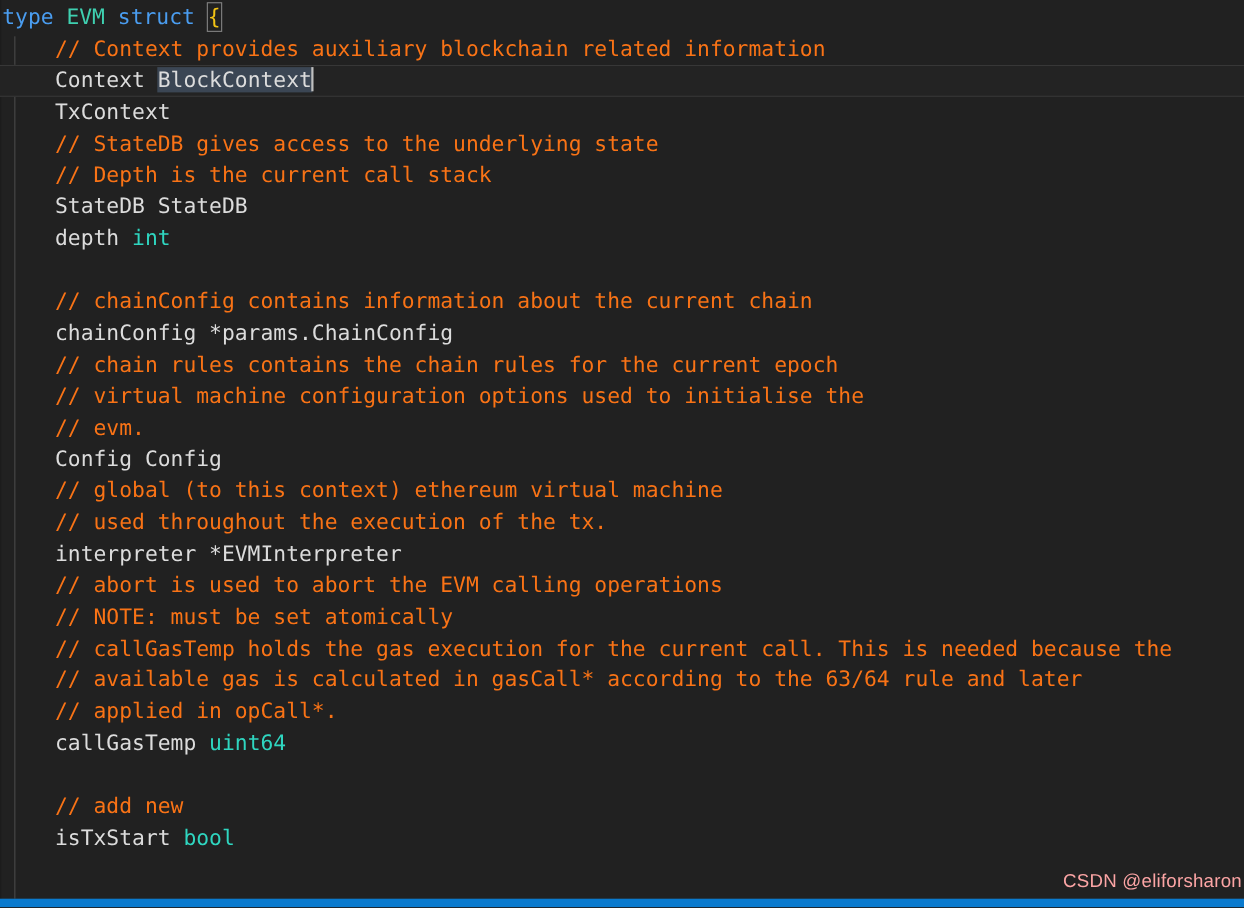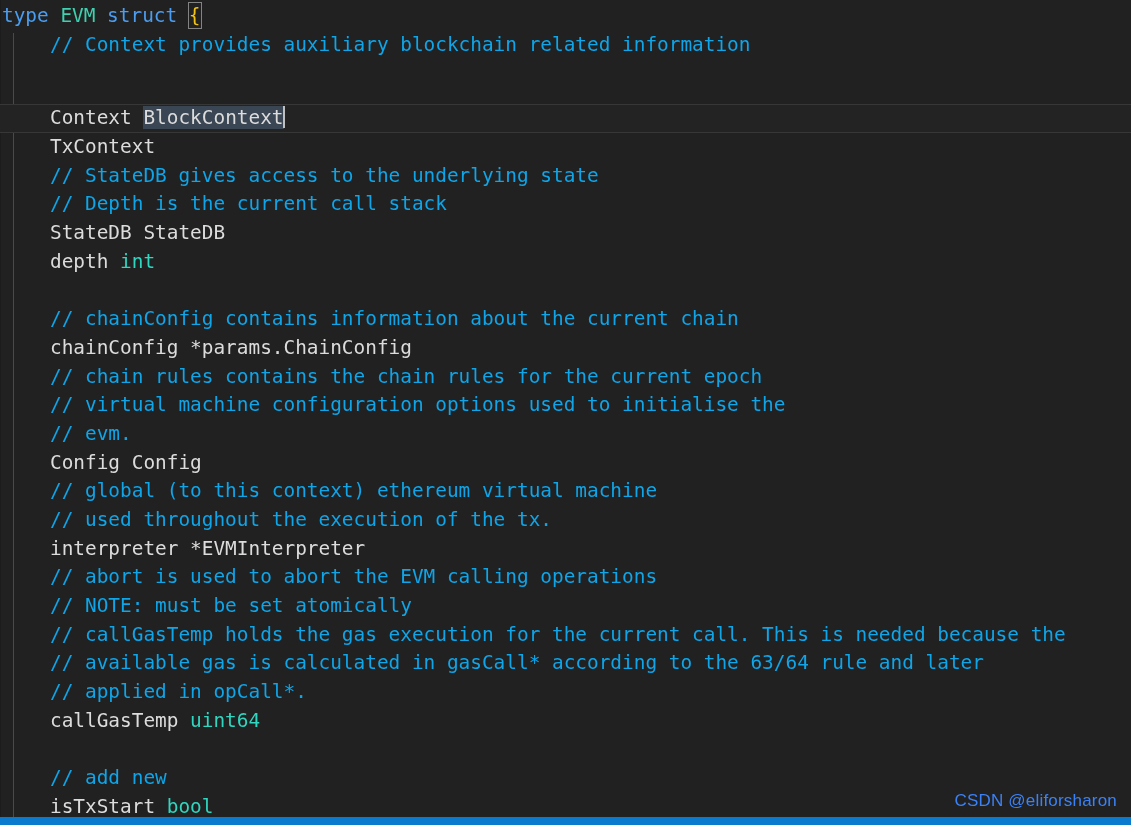--- a/index.html
+++ b/index.html
@@ -56,29 +56,28 @@
     padding-left: 2px;
     box-sizing: border-box;
   }
 
   .code-line.current {
     background: #232323;
     border-top: 1px solid #373737;
     border-bottom: 1px solid #373737;
     height: 28.7px;
     line-height: 26.7px;
-    margin-top: 45px;
   }
 
   
   .tok-kw      { color: #4a9df0; }
   .tok-type    { color: #3fd0b0; }
   .tok-builtin { color: #2fd6c0; }
   .tok-plain   { color: #dcdcdc; }
-  .tok-comment { color: #0ea5e9; }
+  .tok-comment { color: #f97316; }
   .tok-bracket {
     color: #f2c314;
     outline: 1px solid #838383;
     outline-offset: 0px;
     padding: 1px 0;
   }
 
   .sel {
     background: #3b4654;
     color: #dcdcdc;
@@ -88,25 +87,25 @@
     width: 2px;
     height: 22px;
     background: #bfbfbf;
     vertical-align: -4px;
     margin-left: -1px;
   }
 
   
   #watermark {
     position: absolute;
-    right: 14px;
+    right: 2px;
     bottom: 14px;
     font-family: "Liberation Sans", sans-serif;
     font-size: 17px;
-    color: #3b82f6;
+    color: #fca5a5;
     letter-spacing: 0.2px;
     pointer-events: none;
     user-select: none;
   }
 
   
   #status-bar {
     position: absolute;
     left: 0;
     right: 0;

